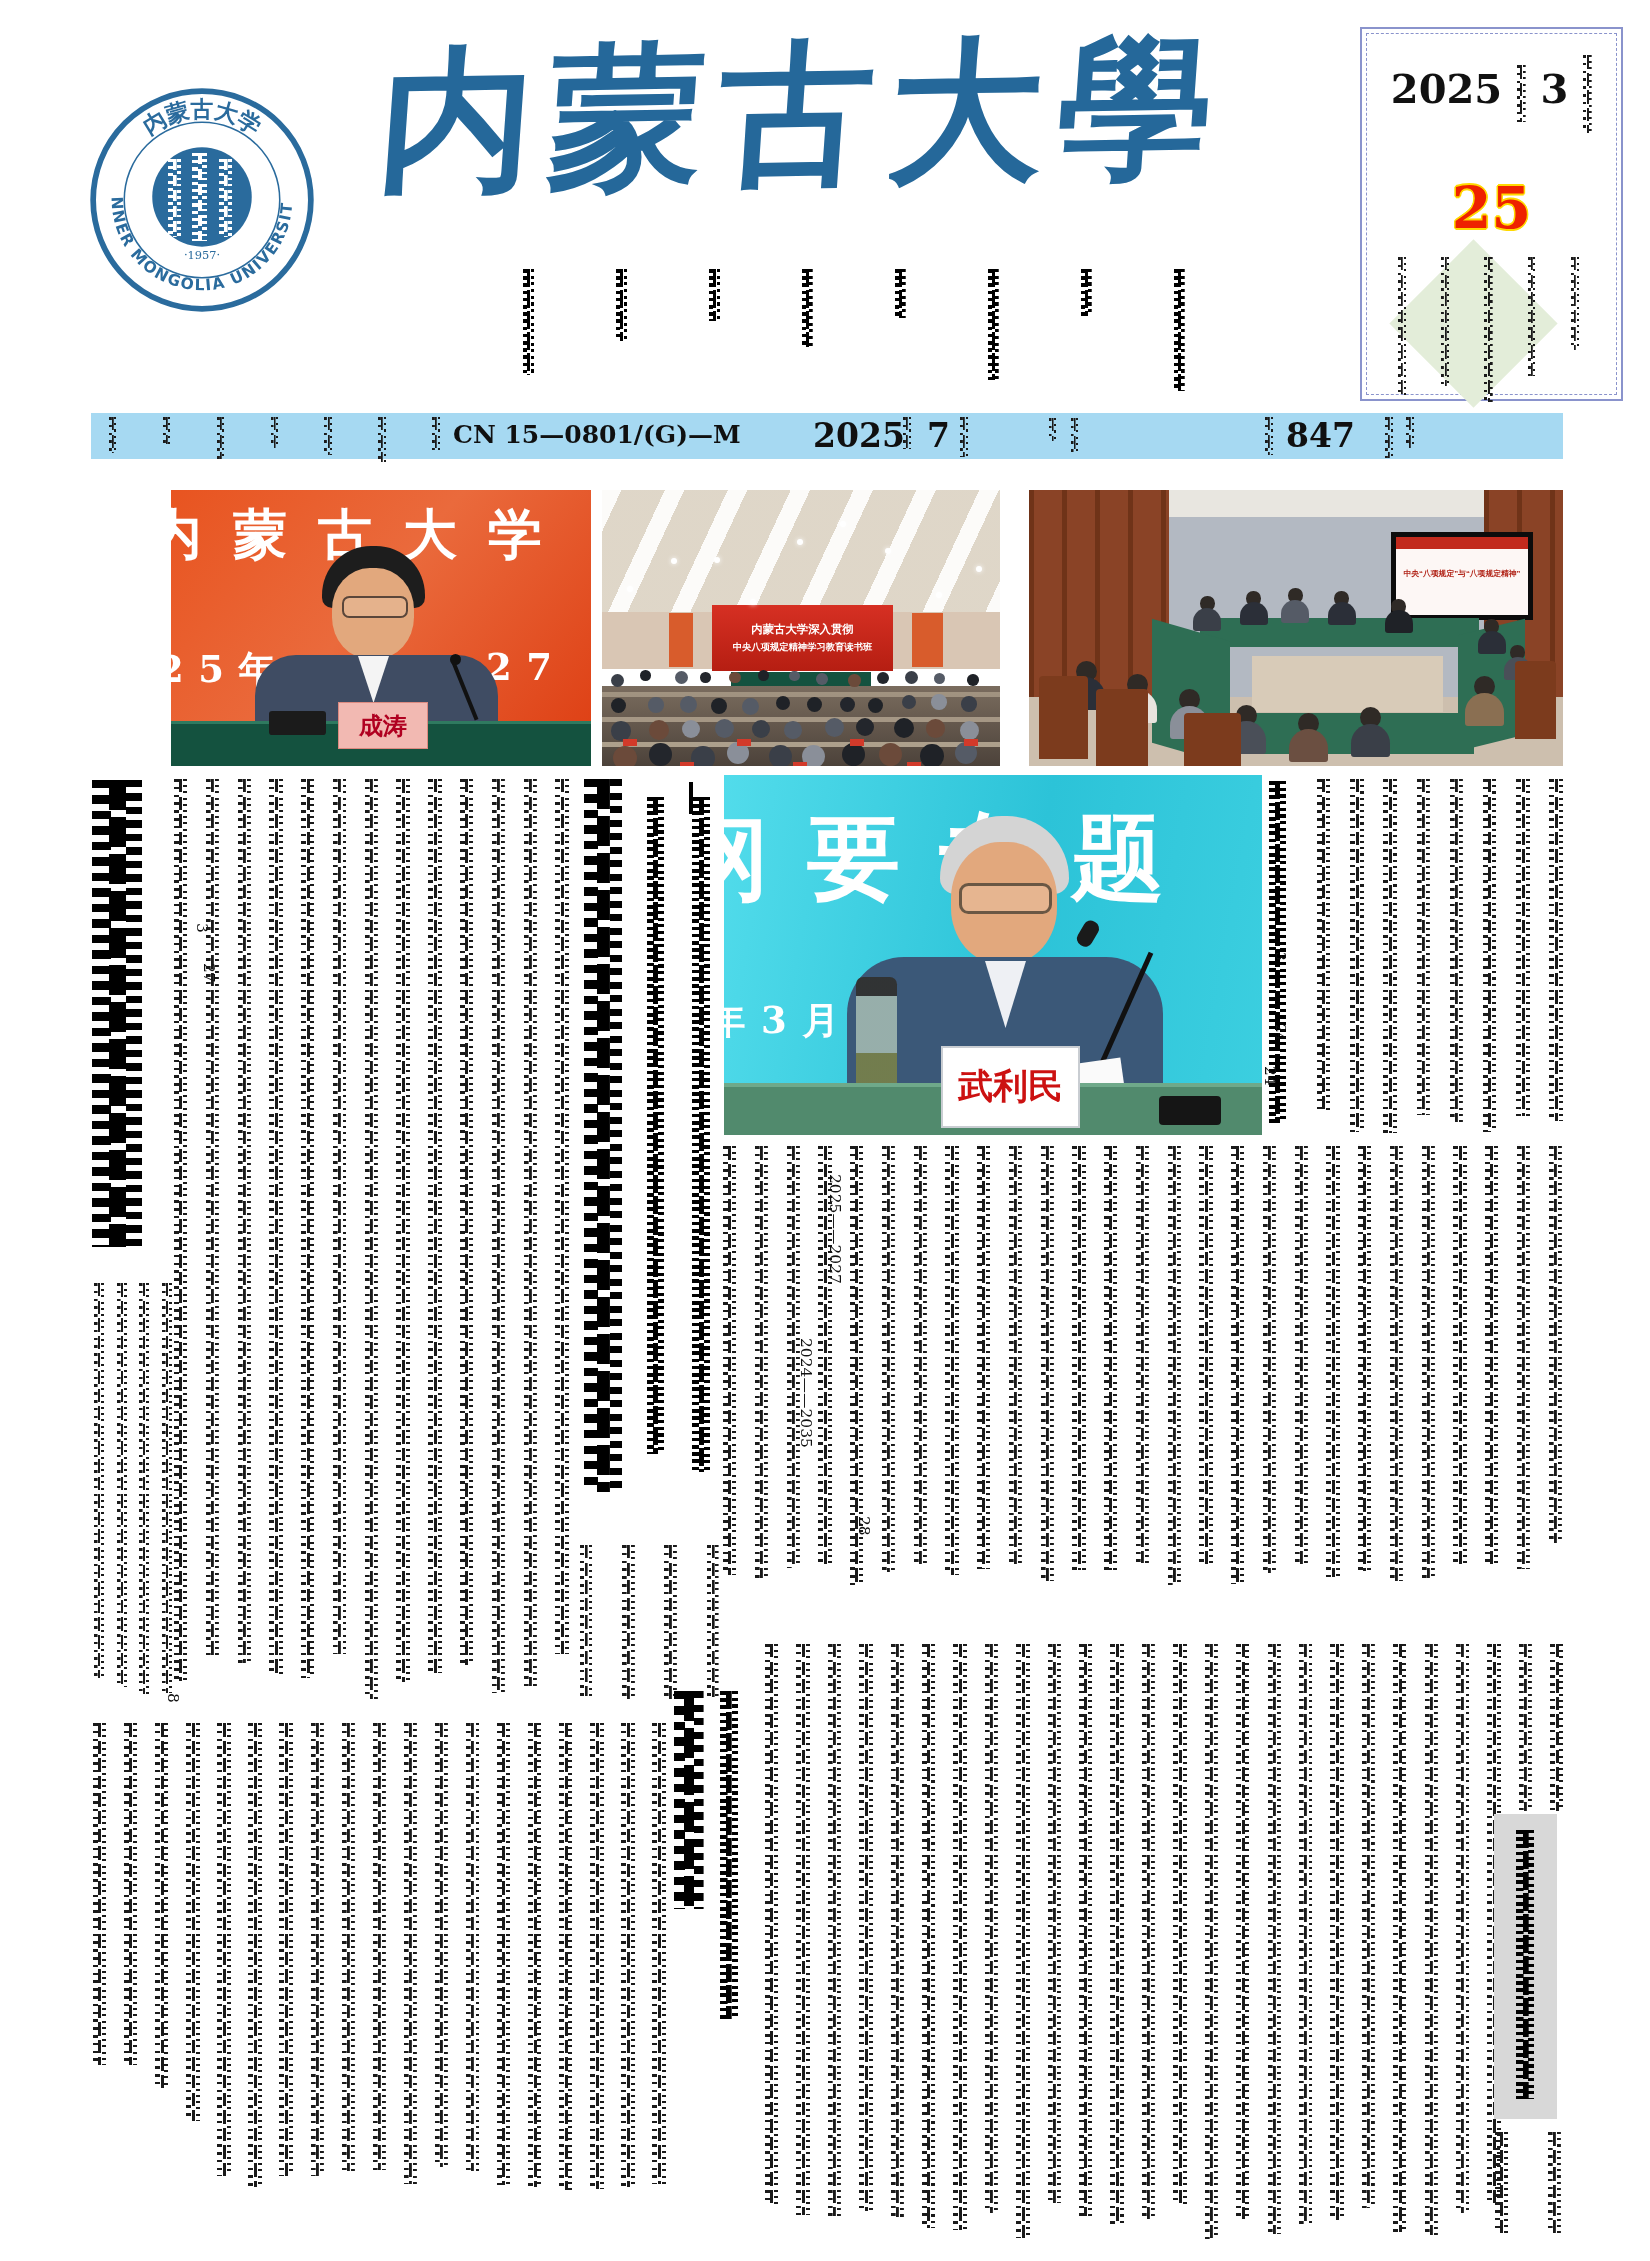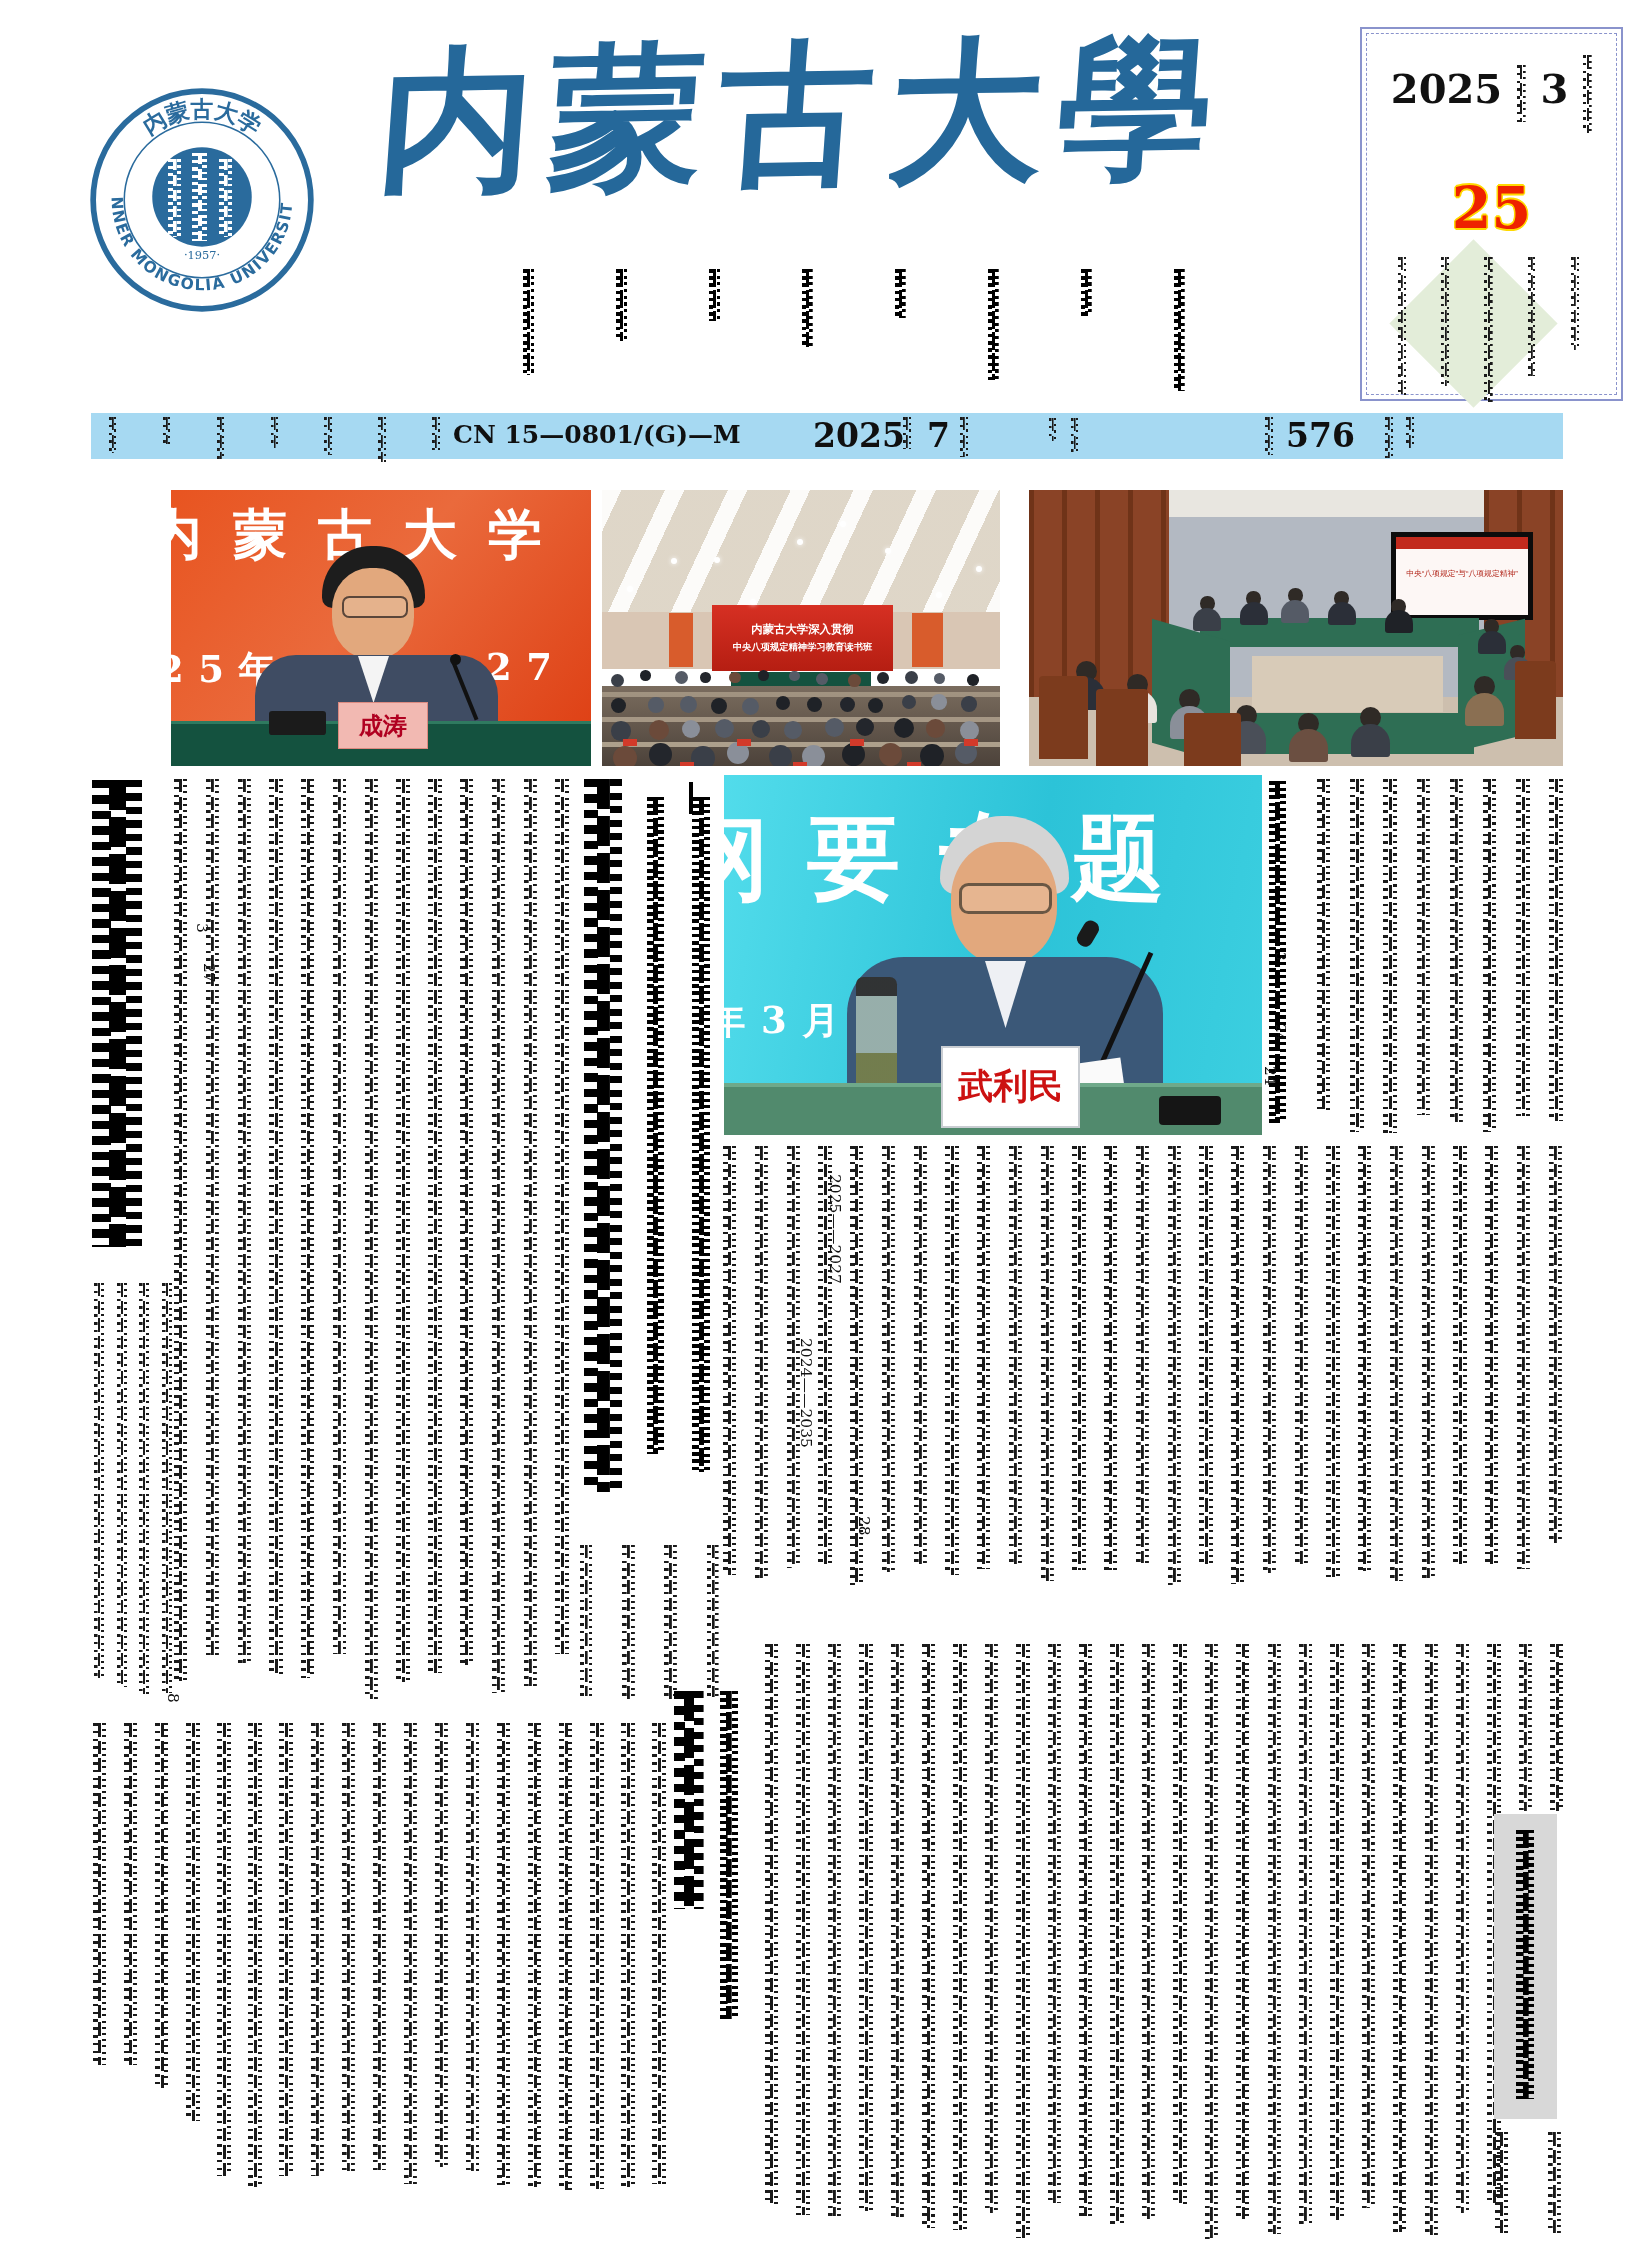--- a/index.html
+++ b/index.html
@@ -131,21 +131,21 @@
       <div class="mcol t-body" style="width: 7.8px; height: 33px;"></div>
     </div>
   <div class="abs serif-num" style="left:362px;top:7.2px;font-size:25px;">CN 15—0801/(G)—M</div>
   <div class="abs serif-num" style="left:722px;top:3.1px;font-size:33px;">2025</div>
   <div class="abs mcol t-body" style="left:812px;top:4.1px;width:8.3px;height:32px;"></div>
   <div class="abs serif-num" style="left:836px;top:3.1px;font-size:33px;">7</div>
   <div class="abs mcol t-body" style="left:869px;top:4.1px;width:8.3px;height:40px;"></div>
   <div class="abs mcol t-body" style="left:958px;top:5.2px;width:7.2px;height:23px;"></div>
   <div class="abs mcol t-body" style="left:980px;top:5.2px;width:7.2px;height:34px;"></div>
   <div class="abs mcol t-body" style="left:1174px;top:4.1px;width:8.3px;height:38px;"></div>
-  <div class="abs serif-num" style="left:1195px;top:3.1px;font-size:33px;">576</div>
+  <div class="abs serif-num" style="left:1195px;top:3.1px;font-size:33px;">847</div>
   <div class="abs mcol t-body" style="left:1294px;top:4.1px;width:8.3px;height:41px;"></div>
   <div class="abs mcol t-body" style="left:1315px;top:4.1px;width:8.3px;height:31px;"></div>
 </div>
 
 <div class="abs photo" style="left:171px;top:490px;width:420px;height:276px;">
   <div class="p1bg"></div>
   <div class="whitecn" style="left:-23px;top:9.3px;font-size:54px;letter-spacing:31px;">内蒙古大学</div>
   <div class="whitecn" style="left:-13px;top:155px;font-size:37px;letter-spacing:14.5px;">25年</div>
   <div class="whitecn" style="left:315px;top:155px;font-size:37px;letter-spacing:14.5px;">27</div>
   <div class="abs" style="left:151px;top:56px;width:103px;height:62px;background:#1d1d1d;border-radius:49px 49px 10.3px 10.3px;"></div>
@@ -247,21 +247,21 @@
 </div>
 
 <div class="abs photo" style="left:1029px;top:490px;width:534px;height:276px;">
   <div class="abs" style="left:0;top:0;width:534px;height:276px;background:#b3b9c2;"></div>
   <div class="abs" style="left:0;top:0;width:534px;height:27px;background:#e8e6e0;"></div>
   <div class="abs wood" style="left:0;top:0;width:140px;height:217px;"></div>
   <div class="abs wood" style="left:455px;top:0;width:79px;height:217px;"></div>
   <div class="abs" style="left:362px;top:42px;width:142px;height:88px;background:#0c0c0c;padding:5.2px;box-sizing:border-box;">
     <div style="width:100%;height:100%;background:#fdf7f5;position:relative;">
       <div style="position:absolute;left:0;top:0;width:100%;height:11.4px;background:#c22a1d;"></div>
-      <div style="position:absolute;left:0;top:31px;width:100%;text-align:center;color:#b2261a;font-size:7.8px;font-weight:normal;">中央“八项规定”与“八项规定精神”</div>
+      <div style="position:absolute;left:0;top:31px;width:100%;text-align:center;color:#b2261a;font-size:7.8px;font-weight:bold;">中央“八项规定”与“八项规定精神”</div>
     </div>
   </div>
   <div class="abs" style="left:0;top:207px;width:534px;height:69px;background:#cdbfae;"></div>
   <div class="abs" style="left:171px;top:128px;width:279px;height:29px;background:#2e6e54;"></div>
   <div class="abs" style="left:123px;top:140px;width:78px;height:124px;background:#2e6e54;transform:skewY(16deg);"></div>
   <div class="abs" style="left:429px;top:137px;width:67px;height:116px;background:#2e6e54;transform:skewY(-14deg);"></div>
   <div class="abs" style="left:186px;top:223px;width:259px;height:41px;background:#2e6e54;"></div>
   <div class="abs" style="left:223px;top:166px;width:191px;height:56px;background:#d8cbb8;"></div>
   <div id="meeting-people" class="abs" style="left:0;top:0;width:534px;height:276px;">
       <div class="head" style="left: 47px; top: 171px; width: 21px; height: 21px; background: rgb(47, 42, 38);"></div>

